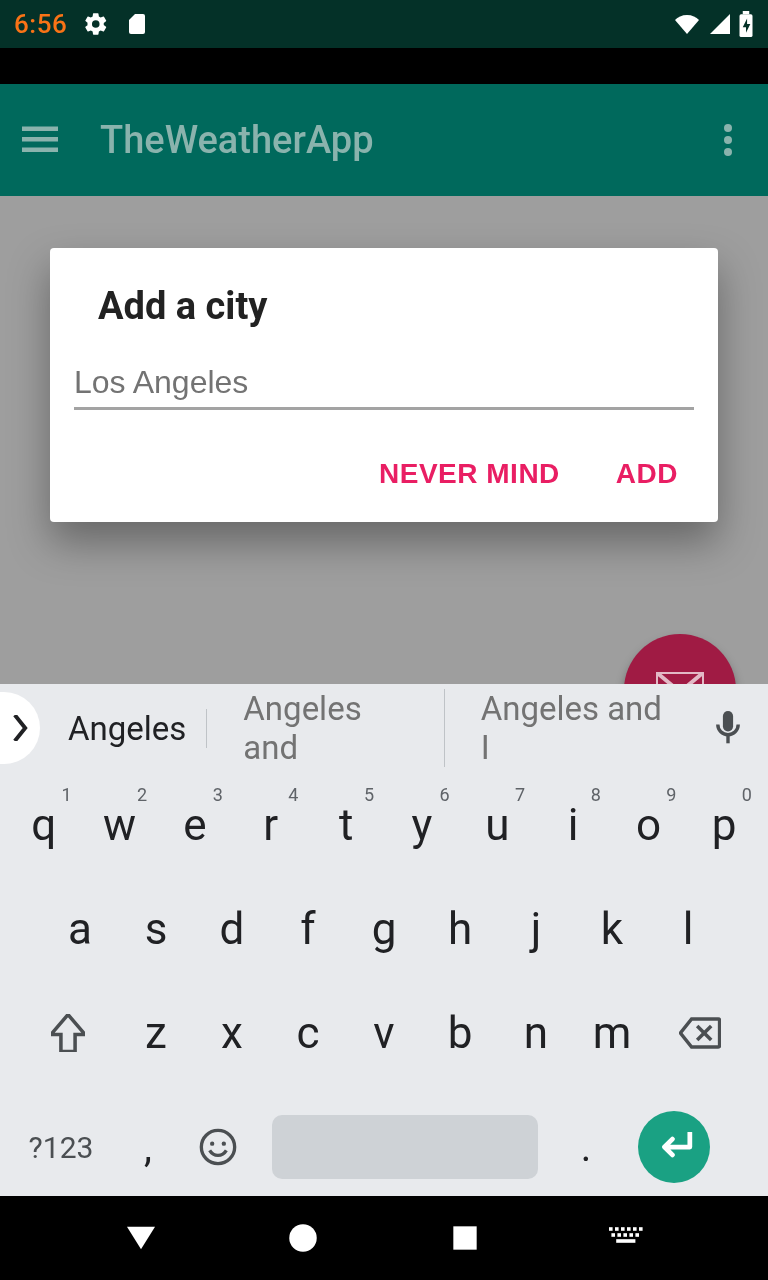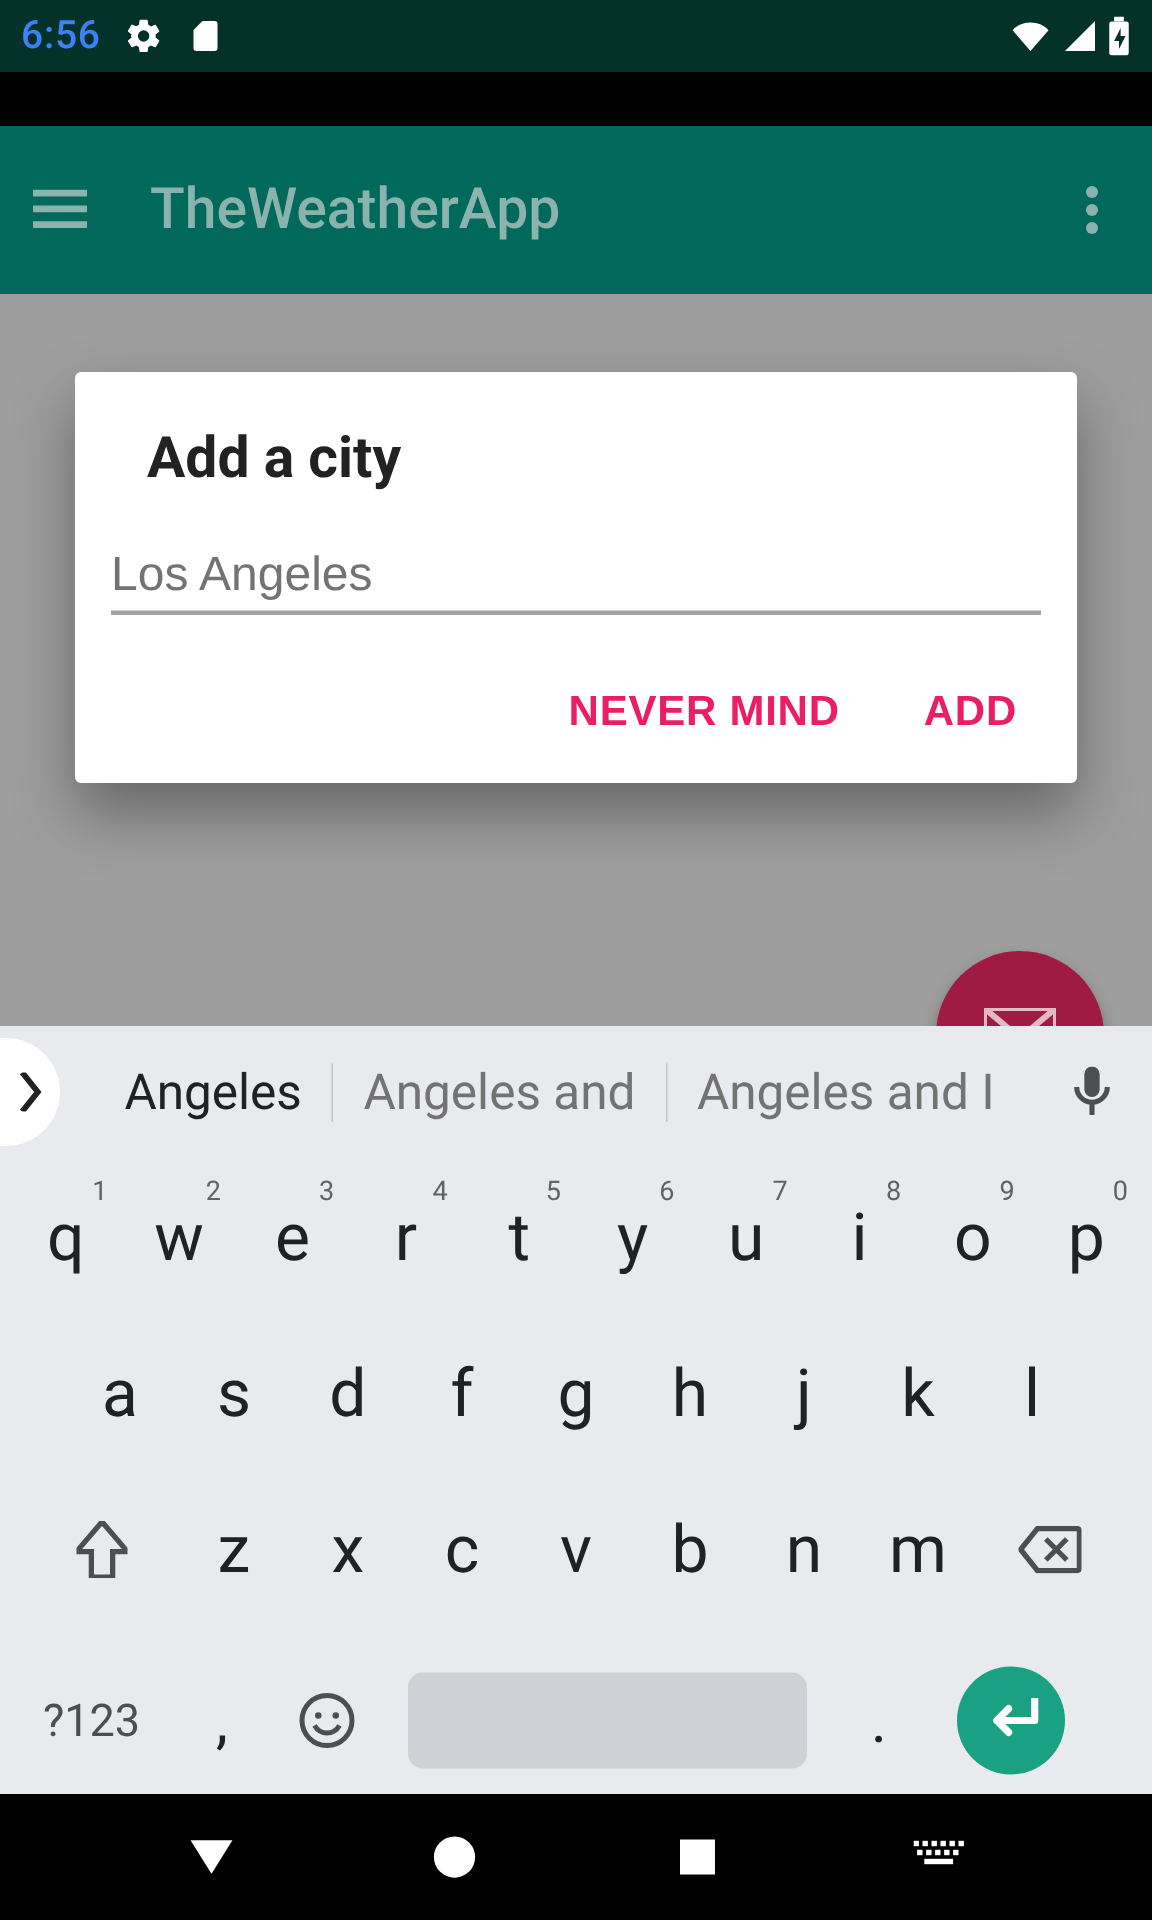--- a/index.html
+++ b/index.html
@@ -7,21 +7,21 @@
   body { background: #000; position: relative; }
 
   
   .status-bar {
     height: 48px;
     background: #043128;
     display: flex;
     align-items: center;
     justify-content: space-between;
     padding: 0 14px;
-    color: #3b82f6;
+    color: #f97316;
   }
   .status-left { display: flex; align-items: center; gap: 16px; font-size: 26px; font-weight: 500; }
   .status-left .time { letter-spacing: 0.5px; }
   .status-right { display: flex; align-items: center; gap: 6px; }
   .status-icon svg { display: block; }
 
   
   .app-bar {
     height: 112px;
     background: #00695c;
@@ -107,21 +107,21 @@
     align-items: center;
     background: #e8eaed;
     position: relative;
   }
   .expand-chip {
     width: 40px; height: 72px; background: #fff;
     border-top-right-radius: 36px; border-bottom-right-radius: 36px;
     display: flex; align-items: center; justify-content: center;
     margin-right: 8px;
   }
-  .suggestions { flex: 1; display: flex; align-items: center; justify-content: center; gap: 0; }
+  .suggestions { flex: 1; display: flex; align-items: center; justify-content: center; gap: 16px; }
   .suggest {
     font-size: 33px; color: #737373; padding: 0 20px;
     border-right: 1px solid #bfc3c7;
   }
   .suggest:first-child { color: #202124; }
   .suggest:last-child { border-right: none; }
   .mic-btn { width: 60px; height: 60px; display:flex; align-items:center; justify-content:center; margin-right: 10px; }
 
   .key-rows { padding: 8px 6px 10px 6px; }
   .key-row { display: flex; justify-content: center; margin-bottom: 14px; }

